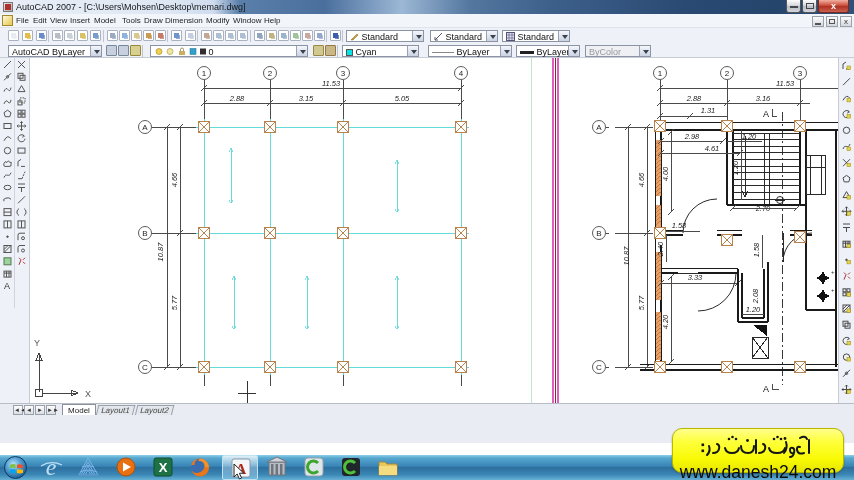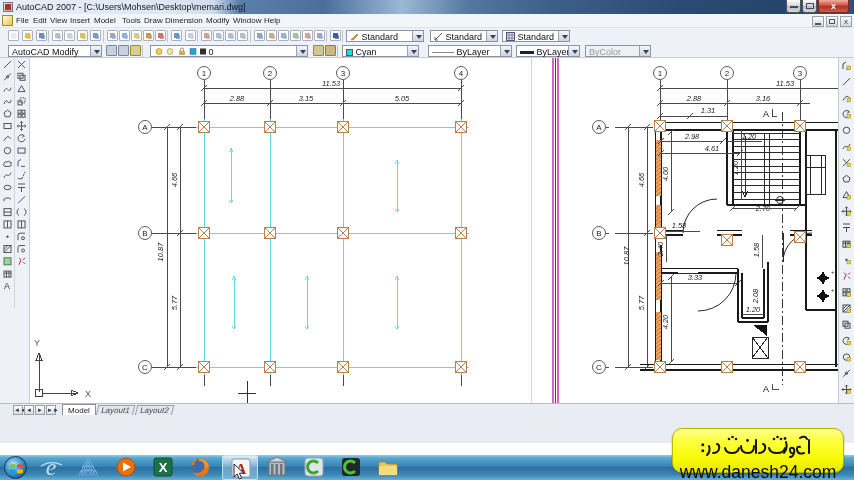--- a/index.html
+++ b/index.html
@@ -207,21 +207,21 @@
 
 <div id="tb3" class="abs">
       <div class="ico" style="left:106px;top:1px;background:#c8d0e0;border:1px solid #778899"></div>
       <div class="ico" style="left:118px;top:1px;background:#c8d0e0;border:1px solid #778899"></div>
       <div class="ico" style="left:130px;top:1px;background:#d8d090;border:1px solid #998833"></div>
       <div class="ico" style="left:313px;top:1px;background:#d0c890;border:1px solid #998844"></div>
       <div class="ico" style="left:325px;top:1px;background:#c8b888;border:1px solid #997744"></div>
       <div class="sep" style="left:142px;top:1px"></div>
       <div class="sep" style="left:337px;top:1px"></div>
 <div class="combo" style="left:8px;top:1px;width:94px">
-        <span class="cl">AutoCAD Modify</span>
+        <span class="cl">AutoCAD ByLayer</span>
         <span class="ar"></span>
       </div>
 <div class="combo" style="left:150px;top:1px;width:158px">
         <span class="cl"><svg width="52" height="9" style="vertical-align:-1px">
             <circle cx="5" cy="4.5" r="3" fill="#f0d050" stroke="#a08020" stroke-width="0.6"></circle>
             <circle cx="16" cy="4.5" r="3" fill="#f0e8a0" stroke="#a09040" stroke-width="0.6"></circle>
             <rect x="25" y="4" width="6" height="4" fill="#c8b060"></rect>
             <path d="M26.5,4 v-1.5 a1.5,1.5 0 0 1 3,0 v1.5" fill="none" stroke="#887740" stroke-width="0.8"></path>
             <rect x="36" y="1.5" width="6" height="6" fill="#30a0c8" stroke="#207090" stroke-width="0.5"></rect>
             <rect x="46" y="1.5" width="6" height="6" fill="#303030"></rect>

